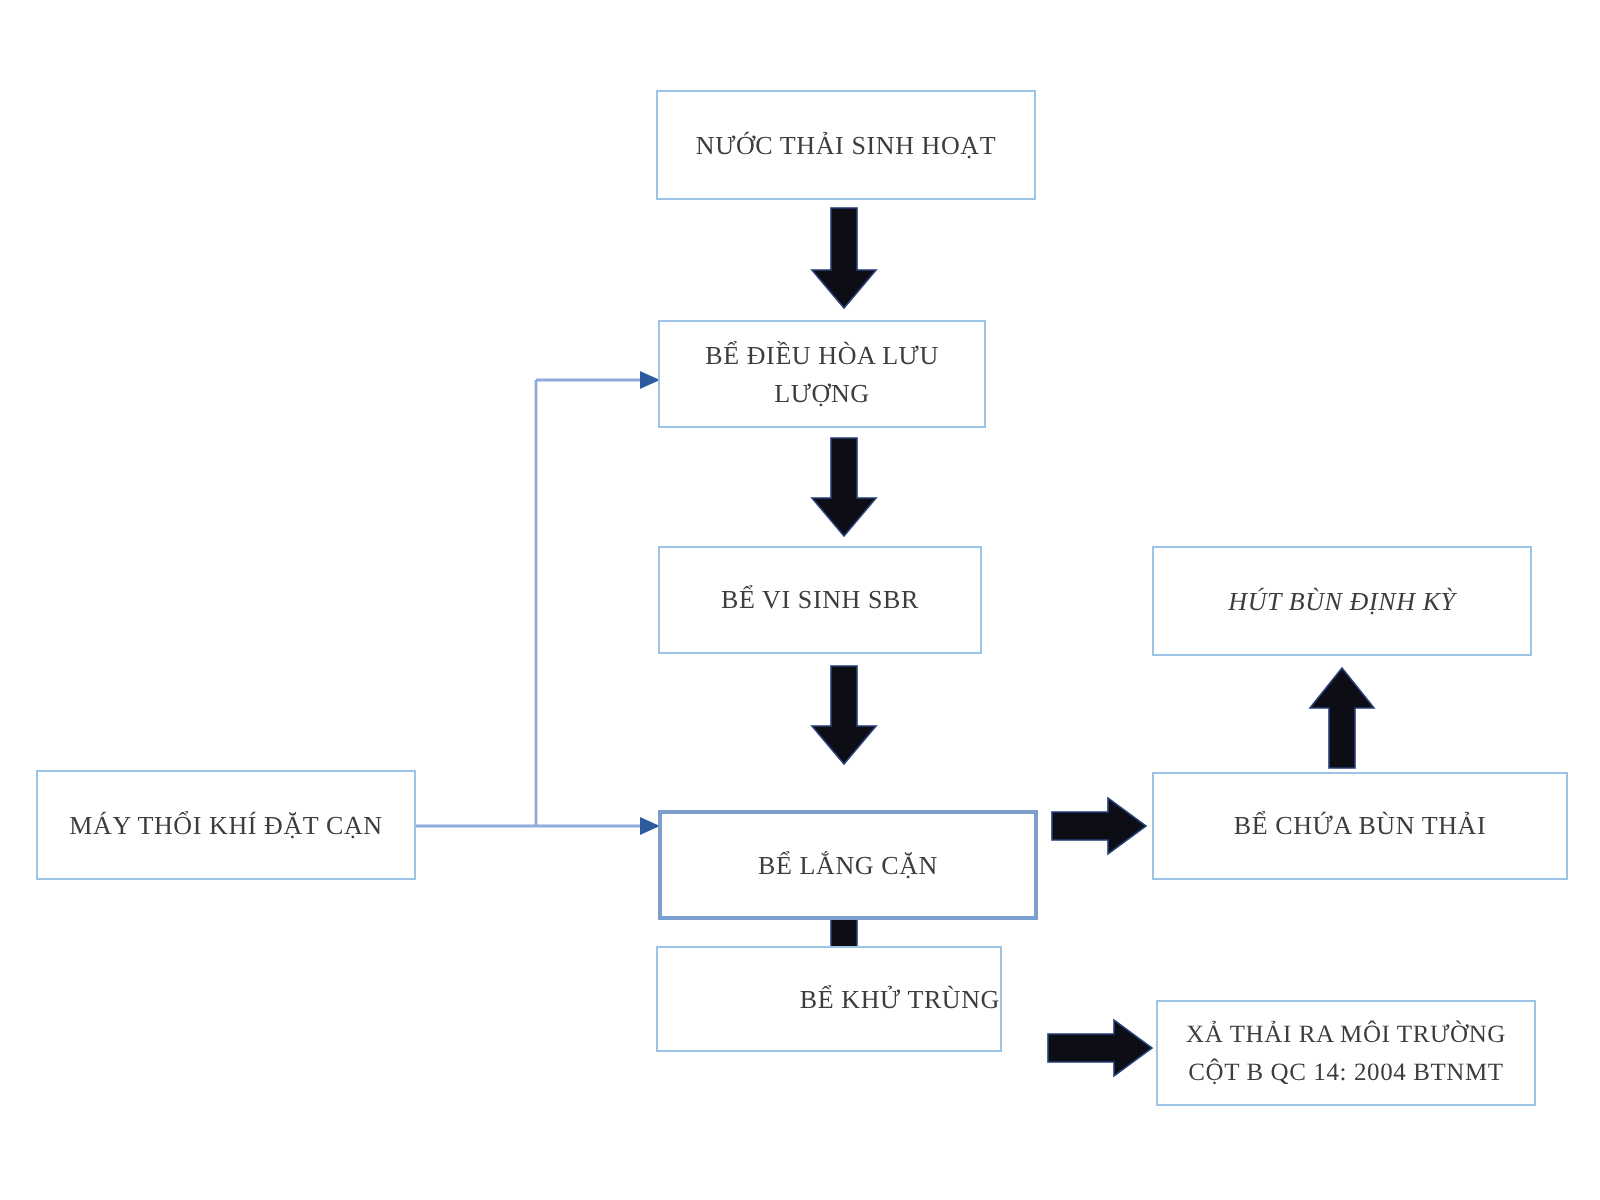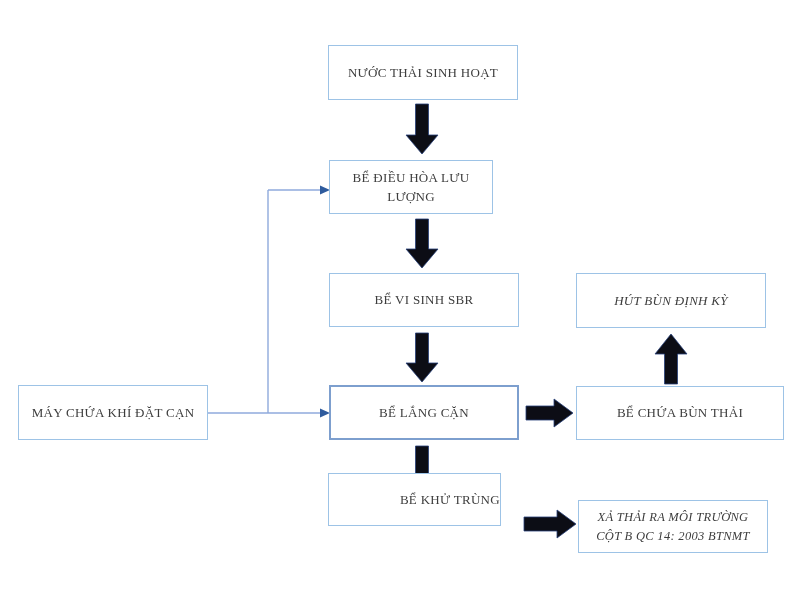--- a/index.html
+++ b/index.html
@@ -26,31 +26,32 @@
     letter-spacing: 0.3px;
     display: flex;
     flex-direction: column;
     align-items: center;
     justify-content: center;
     text-align: center;
     line-height: 1.5;
   }
   .node.thick {
     border: 2px solid #7d9fce;
+    margin-top: 20px;
   }
   
   #n-wastewater    { left: 328px; top: 45px;  width: 190px; height: 55px; }
   #n-equalization  { left: 329px; top: 160px; width: 164px; height: 54px; }
-  #n-sbr           { left: 329px; top: 273px; width: 190px; height: 54px; }
+  #n-sbr           { left: 329px; top: 273px; width: 162px; height: 54px; }
   #n-sedimentation { left: 329px; top: 385px; width: 190px; height: 55px; }
   #n-disinfection  { left: 328px; top: 473px; width: 173px; height: 53px; align-items: flex-end; }
   #n-blower        { left: 18px;  top: 385px; width: 190px; height: 55px; }
   #n-sludge-suction{ left: 576px; top: 273px; width: 190px; height: 55px; font-style: italic; }
   #n-sludge-tank   { left: 576px; top: 386px; width: 208px; height: 54px; }
-  #n-discharge     { left: 578px; top: 500px; width: 190px; height: 53px; font-size: 12.5px; font-style: italic; }
+  #n-discharge     { left: 578px; top: 500px; width: 190px; height: 53px; font-size: 12.5px; }
   #arrow-layer {
     position: absolute;
     left: 0; top: 0;
     width: 800px; height: 600px;
     pointer-events: none;
   }
   .block-arrow {
     fill: #0c0d15;
     stroke: #27407a;
     stroke-width: 0.8;
@@ -103,29 +104,29 @@
 
   <div class="node thick" id="n-sedimentation">
     <span>BỂ LẮNG CẶN</span>
   </div>
 
   <div class="node" id="n-disinfection">
     <span>BỂ KHỬ TRÙNG</span>
   </div>
 
   <div class="node" id="n-blower">
-    <span>MÁY CHỨA KHÍ ĐẶT CẠN</span>
+    <span>MÁY THỔI KHÍ ĐẶT CẠN</span>
   </div>
 
   <div class="node" id="n-sludge-suction">
     <span>HÚT BÙN ĐỊNH KỲ</span>
   </div>
 
   <div class="node" id="n-sludge-tank">
     <span>BỂ CHỨA BÙN THẢI</span>
   </div>
 
   <div class="node" id="n-discharge">
     <span>XẢ THẢI RA MÔI TRƯỜNG</span>
-    <span>CỘT B QC 14: 2003 BTNMT</span>
+    <span>CỘT B QC 14: 2004 BTNMT</span>
   </div>
 
 </div>
 
 </body></html>

